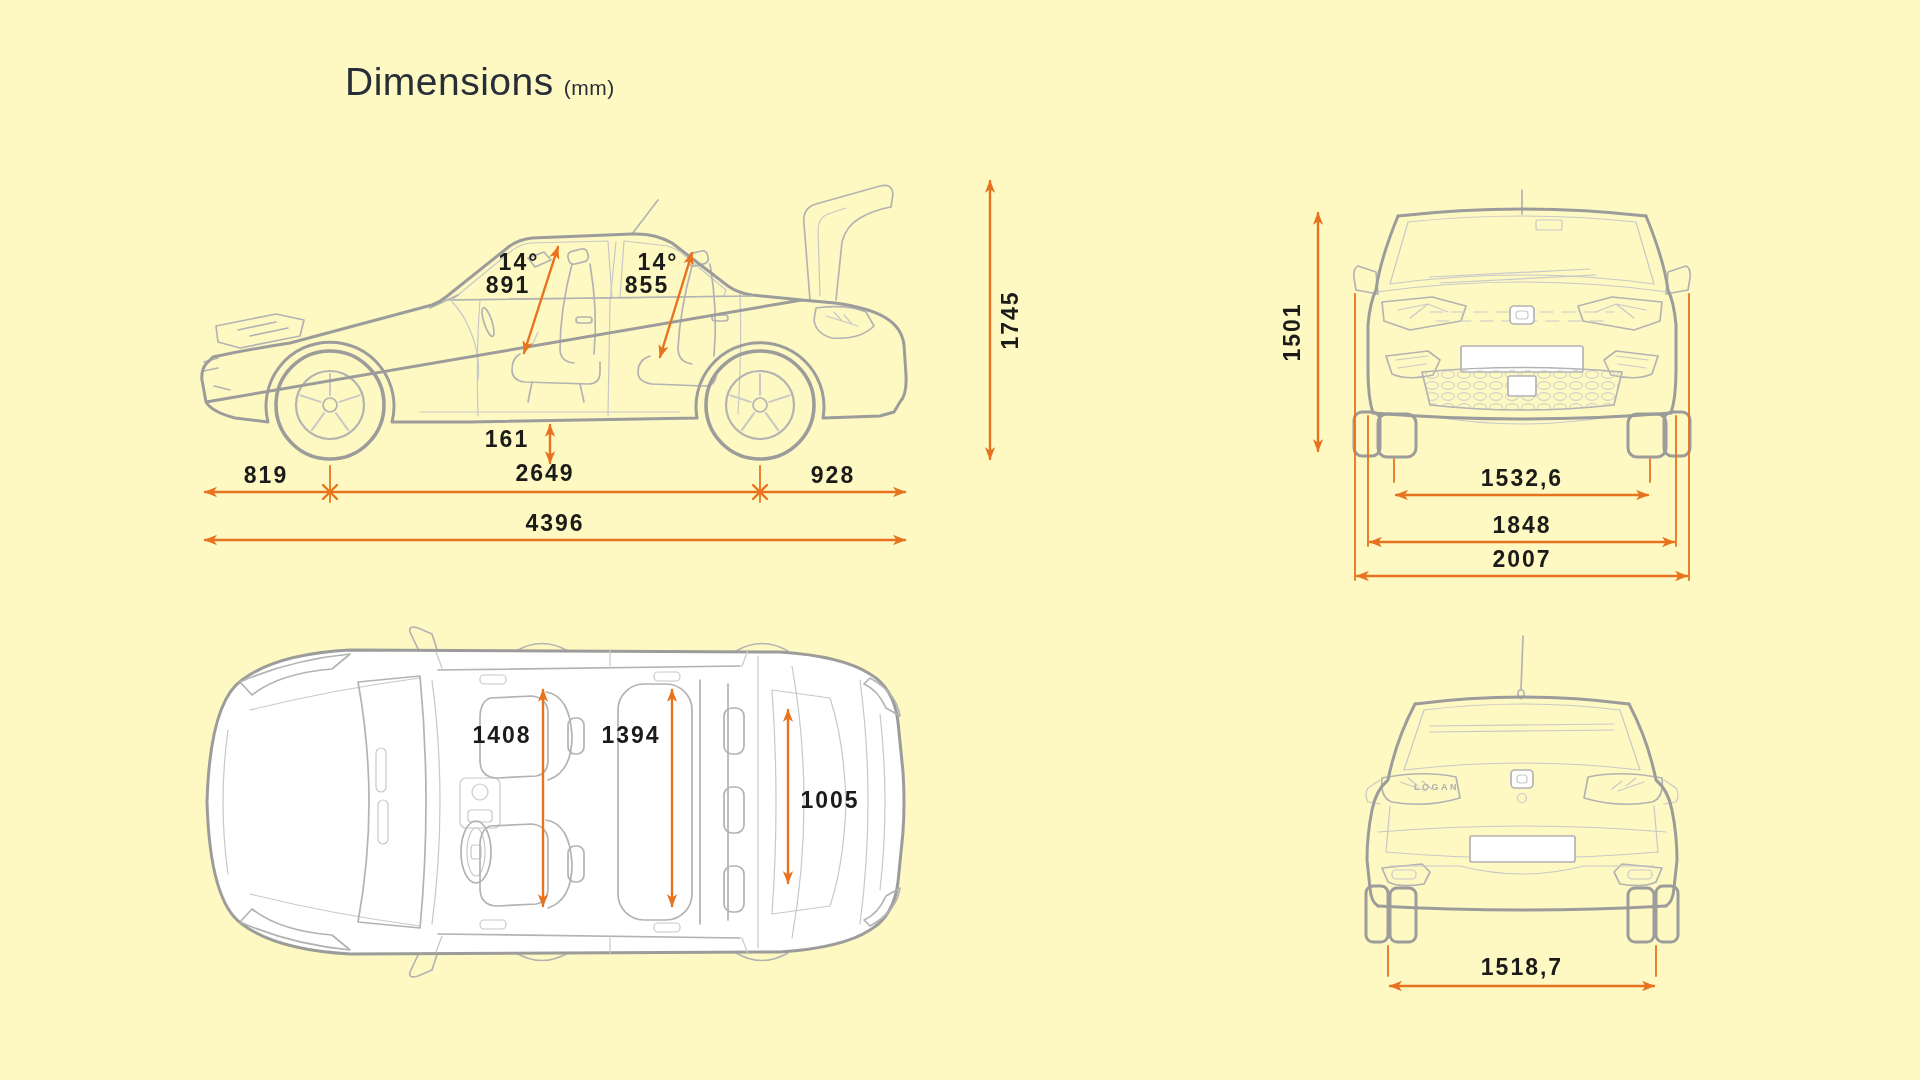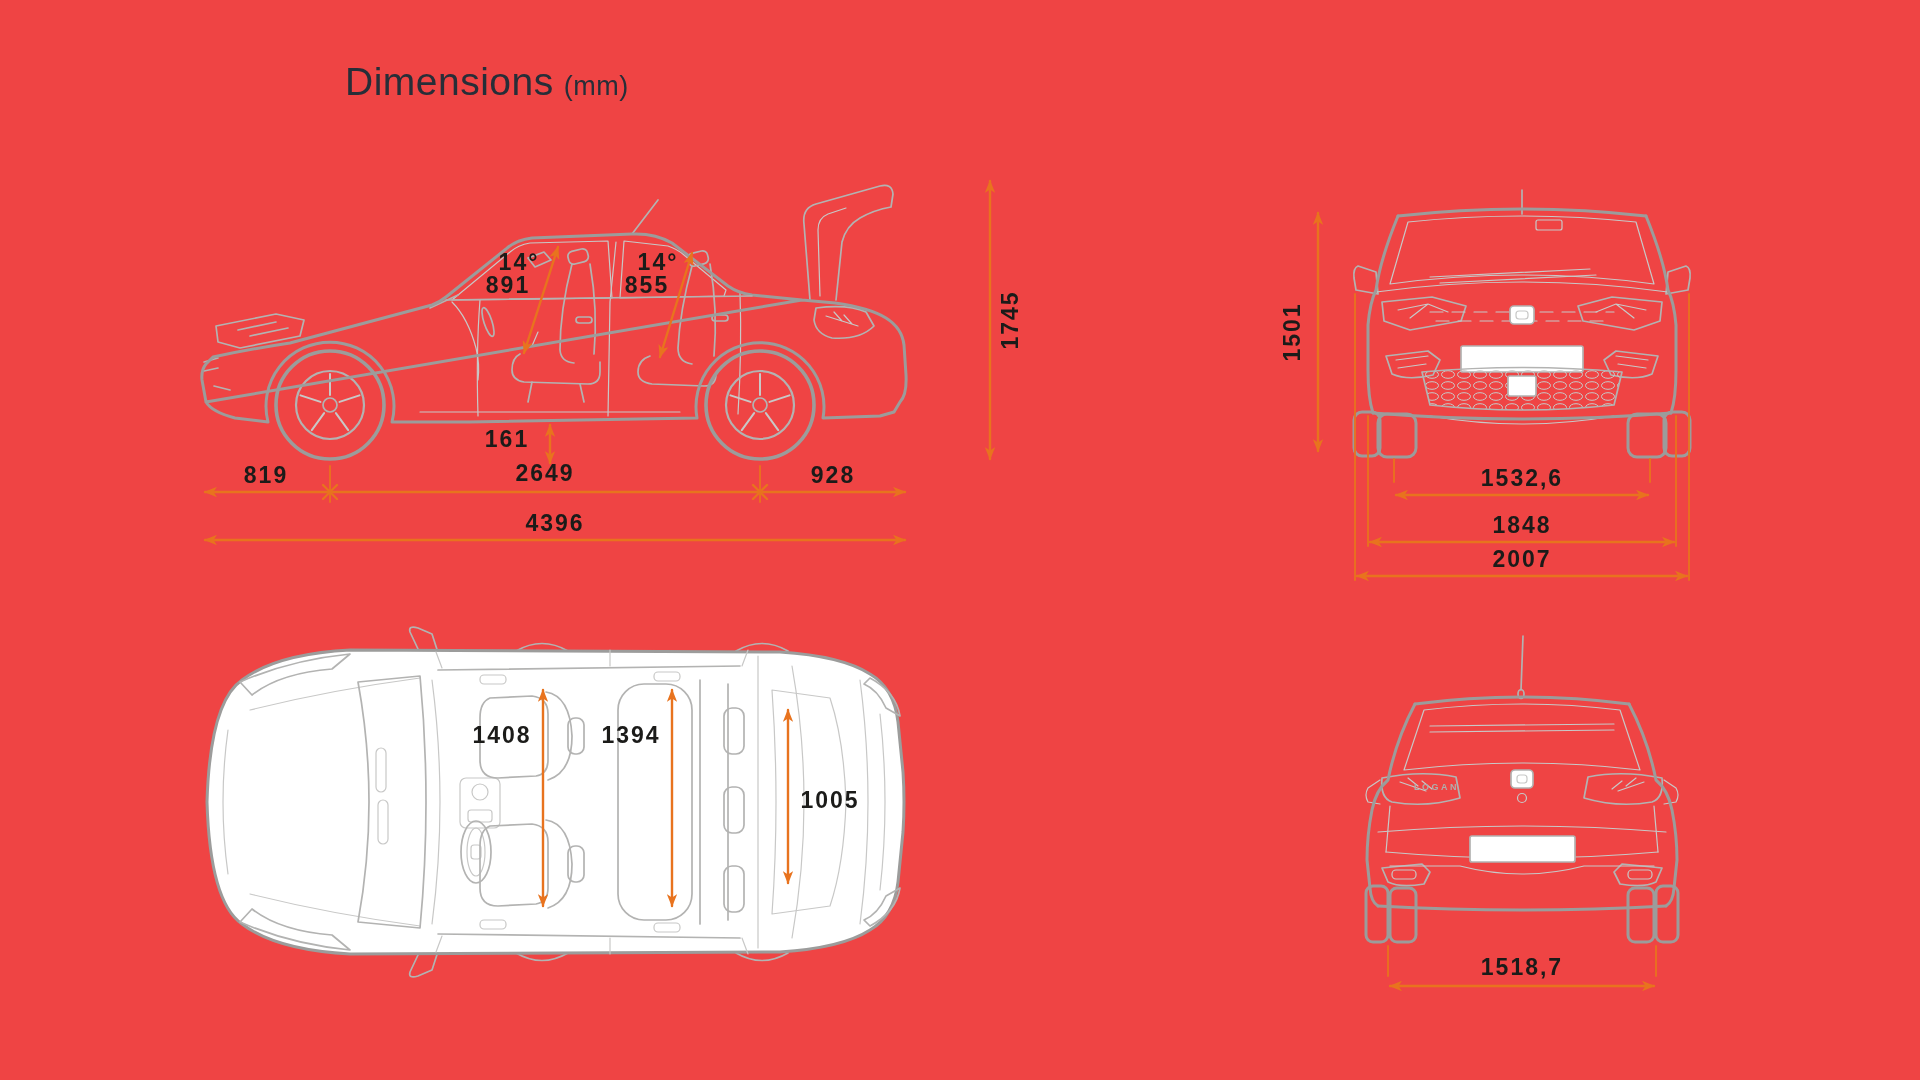--- a/index.html
+++ b/index.html
@@ -1,20 +1,20 @@
 <!DOCTYPE html>
 <html><head>
 <meta charset="utf-8">
 <style>
   html,body{margin:0;padding:0;background:#fff;}
-  #canvas{position:relative;width:1920px;height:1080px;background:#ef4444;overflow:hidden;
+  #canvas{position:relative;width:1920px;height:1080px;background:#fef9c3;overflow:hidden;
           font-family:"Liberation Sans",sans-serif;}
   .title{position:absolute;left:345px;top:60px;color:#272E38;font-size:39px;font-weight:500;
          letter-spacing:.5px;display:flex;align-items:baseline;gap:10px;}
-  .title .unit{font-size:27px;font-weight:400;}
+  .title .unit{font-size:21px;font-weight:400;}
   .view{position:absolute;}
   
   .o1{stroke:#9C9C9B;stroke-width:3;fill:none;stroke-linecap:round;stroke-linejoin:round;}
   .o1f{stroke:#9C9C9B;stroke-width:3;fill:#fff;stroke-linecap:round;stroke-linejoin:round;}
   .o2{stroke:#B3B3B2;stroke-width:1.7;fill:none;stroke-linecap:round;stroke-linejoin:round;}
   .o2f{stroke:#B3B3B2;stroke-width:1.7;fill:#fff;stroke-linecap:round;stroke-linejoin:round;}
   .o3{stroke:#C8C8C7;stroke-width:1.2;fill:none;stroke-linecap:round;stroke-linejoin:round;}
   
   .dl{stroke:#E8731E;stroke-width:2.4;fill:none;stroke-linecap:round;}
   .de{stroke:#E8731E;stroke-width:1.8;fill:none;stroke-linecap:round;}

